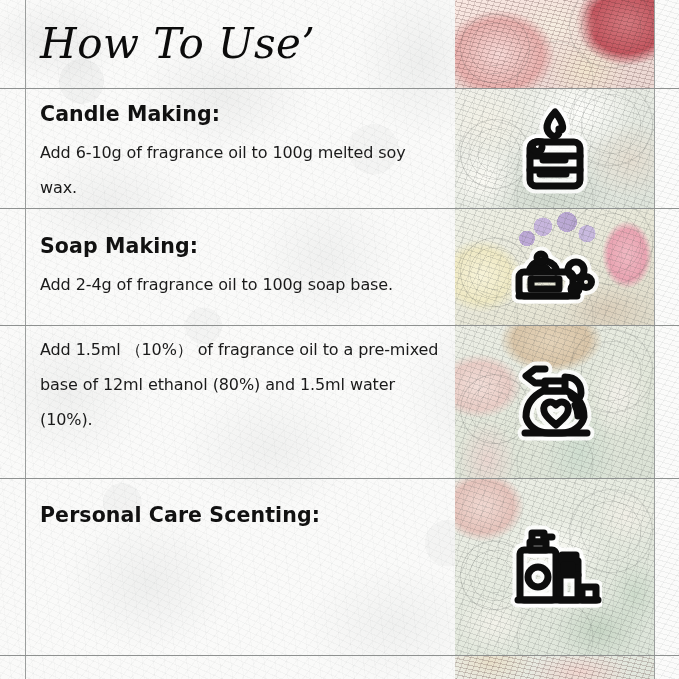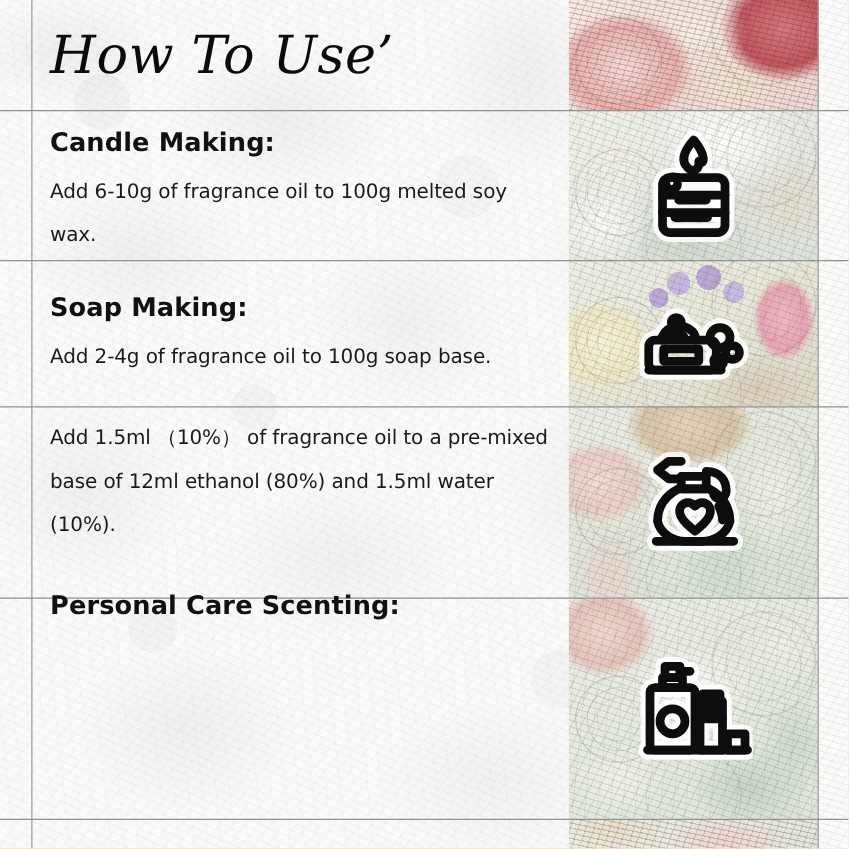--- a/index.html
+++ b/index.html
@@ -227,21 +227,21 @@
   .section {
     position: absolute;
     left: 0;
     width: 530px;
     padding-left: 40px;
     box-sizing: border-box;
   }
   .sec-candle   { top: 88px;  height: 120px; }
   .sec-soap     { top: 220px; height: 117px; }
   .sec-perfume  { top: 325px; height: 153px; }
-  .sec-personal { top: 458px; height: 177px; }
+  .sec-personal { top: 489px; height: 177px; }
 
   .sec-head {
     font-family: "DejaVu Sans", "Liberation Sans", sans-serif;
     font-weight: 700;
     font-size: 20.5px;
     color: #111111;
     letter-spacing: 0.1px;
     margin: 0;
     padding-top: 14px;
   }

